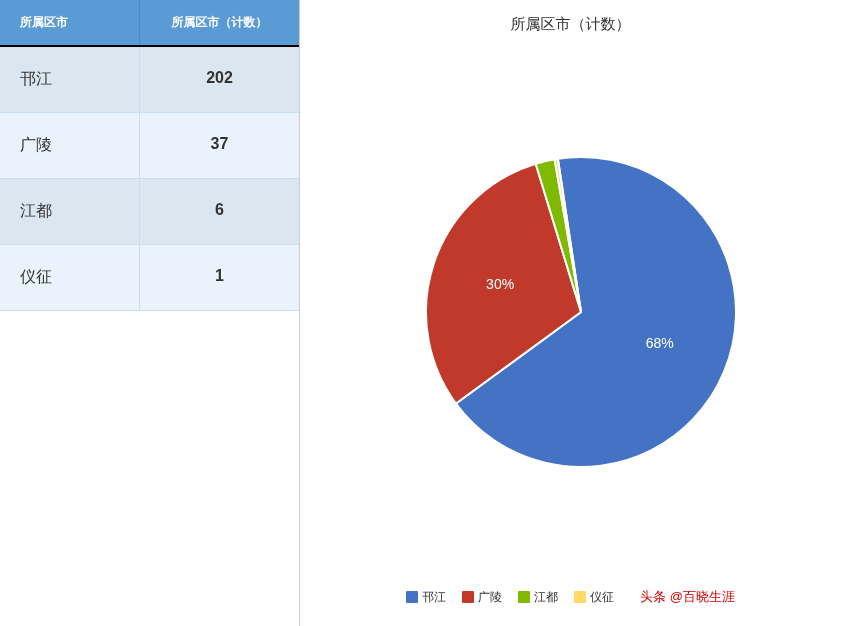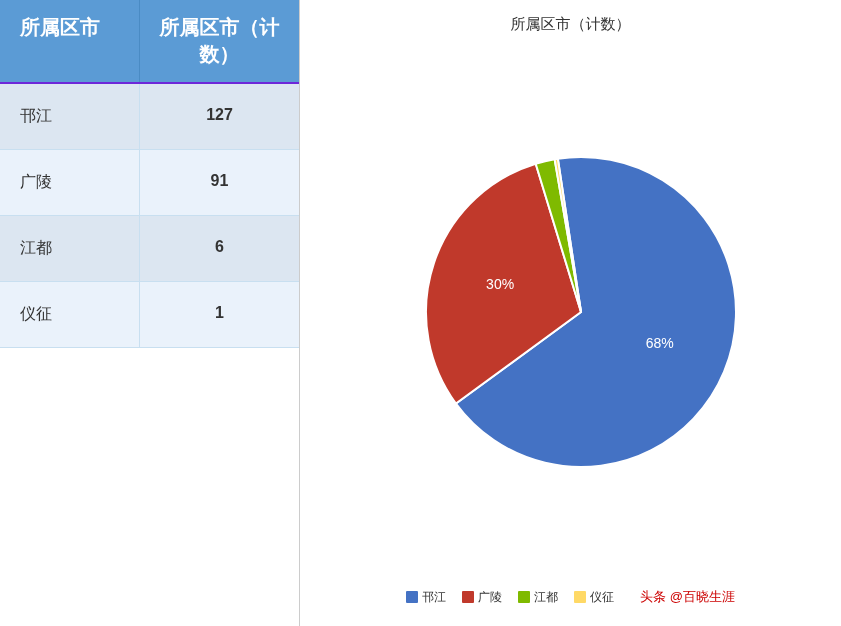--- a/index.html
+++ b/index.html
@@ -17,22 +17,22 @@
       width: 300px;
       flex-shrink: 0;
       border-right: 1px solid #ccc;
     }
 
     .table-header {
       display: flex;
       background: #5b9bd5;
       color: #fff;
       font-weight: bold;
-      font-size: 20px;
-      border-bottom: 2px solid #6d28d9;
+      font-size: 12px;
+      border-bottom: 2px solid #000000;
     }
 
     .table-header .col1 {
       width: 140px;
       padding: 14px 10px 14px 20px;
       border-right: 1px solid #4a8bc4;
     }
 
     .table-header .col2 {
       flex: 1;
@@ -128,25 +128,25 @@
 
 <div class="table-section">
   <div class="table-header">
     <div class="col1">所属区市</div>
     <div class="col2">所属区市（计数）</div>
   </div>
 
   <div id="table-body">
       <div class="table-row">
       <div class="col1">邗江</div>
-      <div class="col2">127</div>
+      <div class="col2">202</div>
     </div>
       <div class="table-row">
       <div class="col1">广陵</div>
-      <div class="col2">91</div>
+      <div class="col2">37</div>
     </div>
       <div class="table-row">
       <div class="col1">江都</div>
       <div class="col2">6</div>
     </div>
       <div class="table-row">
       <div class="col1">仪征</div>
       <div class="col2">1</div>
     </div>
     </div>

